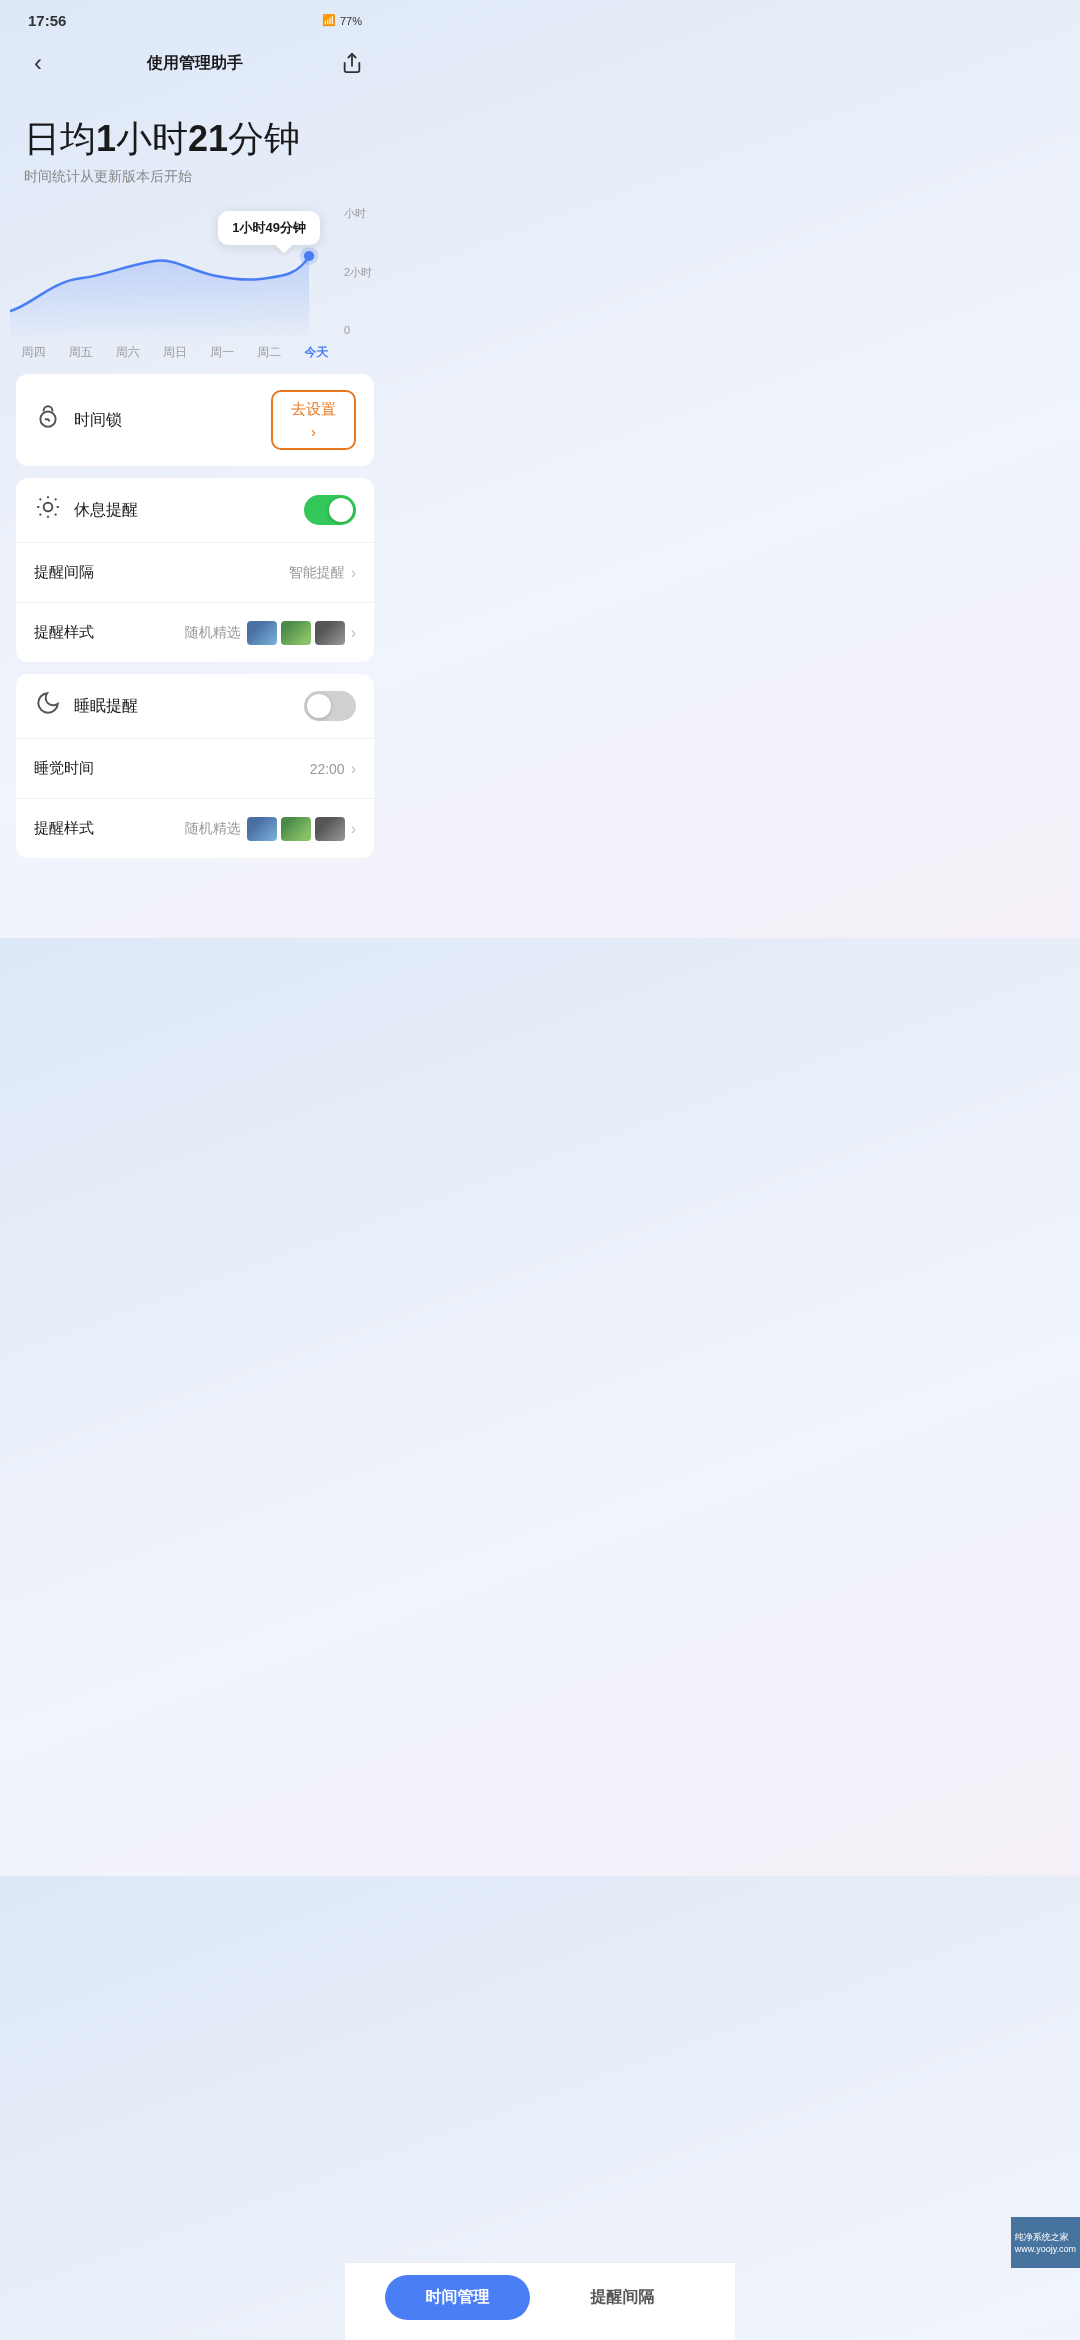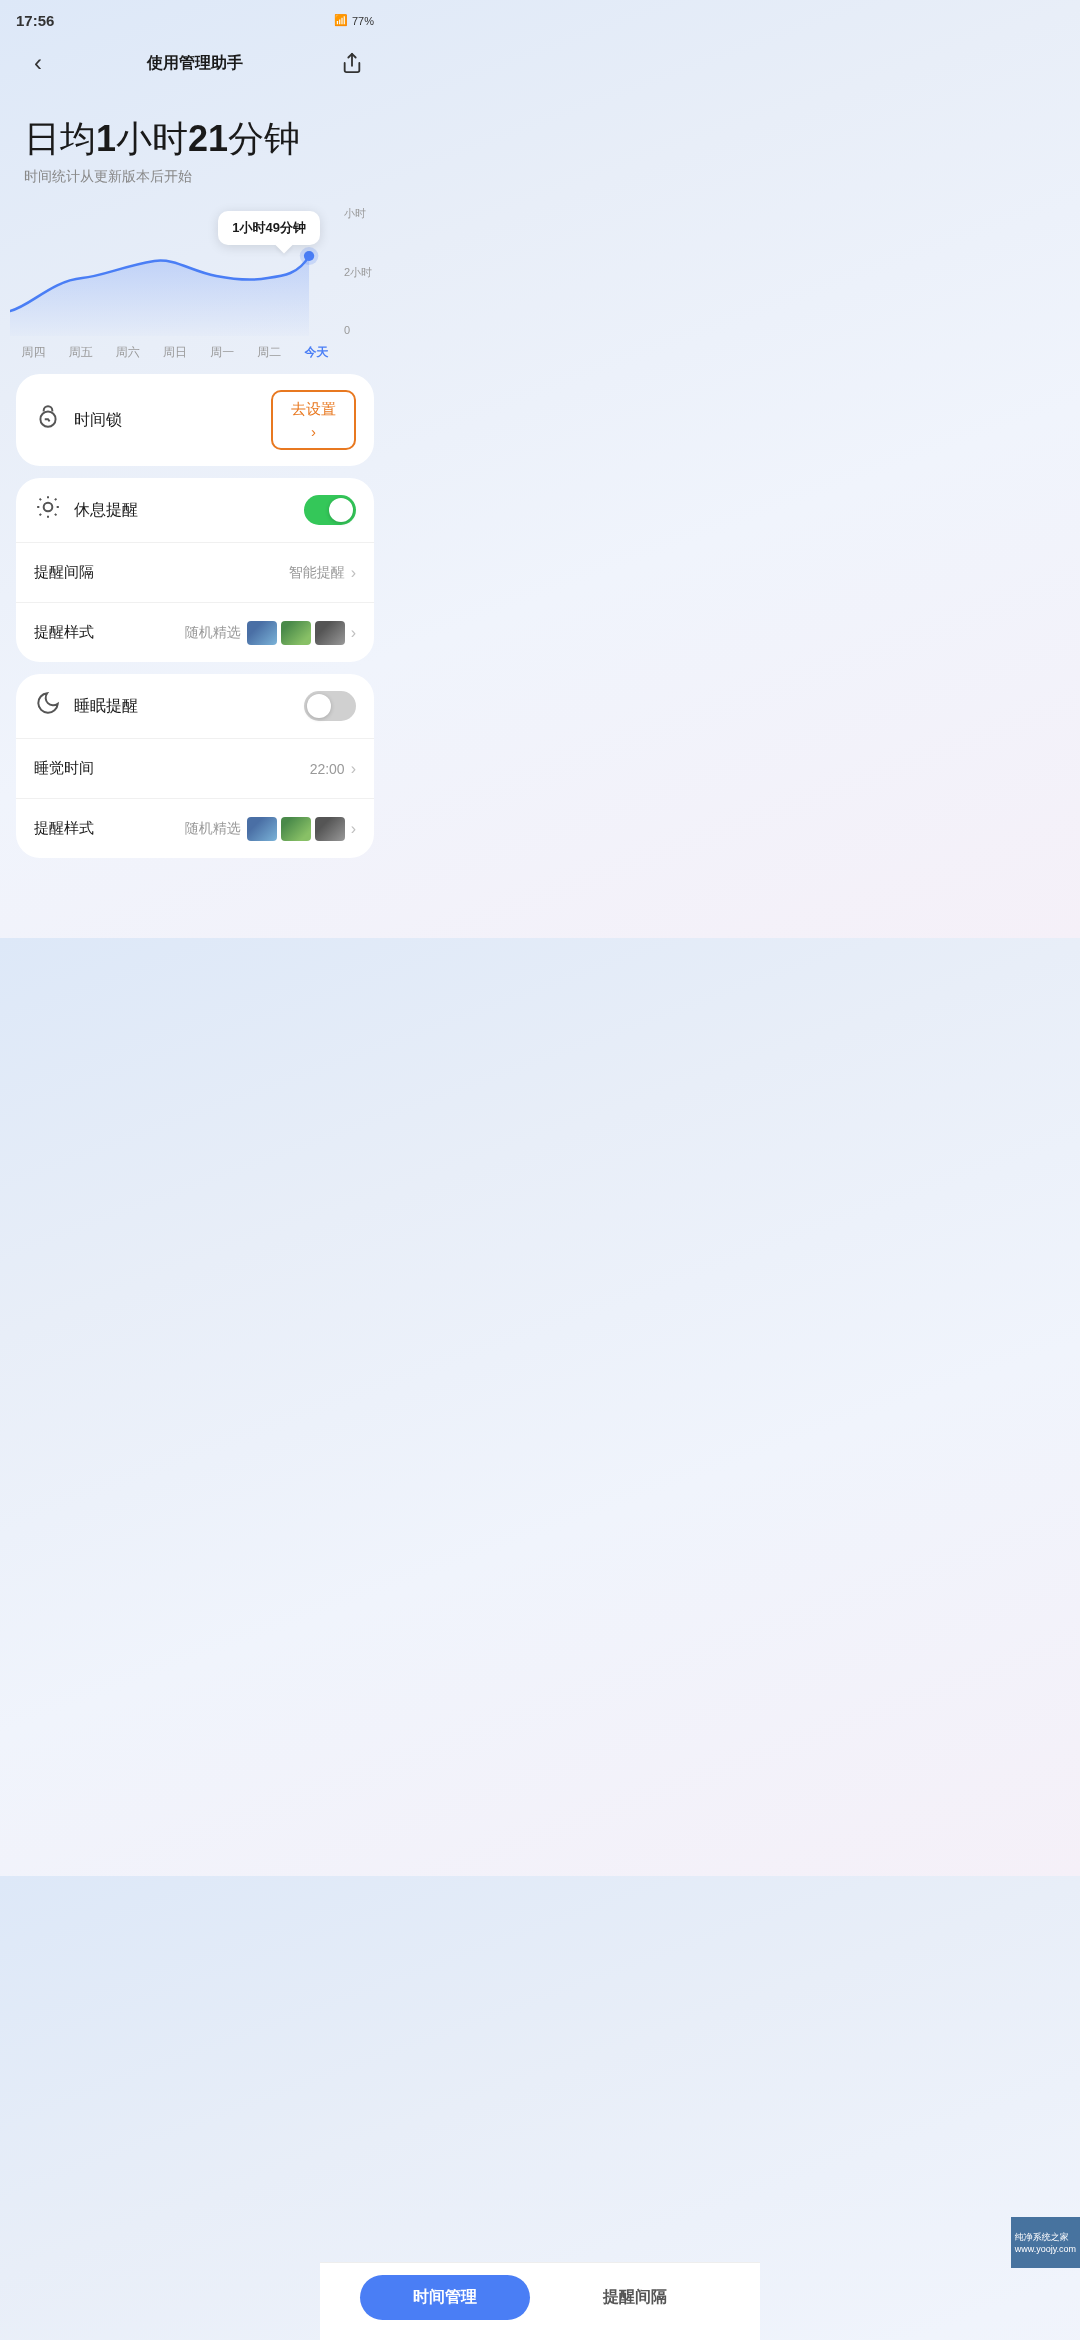--- a/index.html
+++ b/index.html
@@ -11,21 +11,21 @@
       font-family: -apple-system, 'PingFang SC', 'Helvetica Neue', Arial, sans-serif;
       overflow-x: hidden;
       position: relative;
     }
 
     
     .status-bar {
       display: flex;
       justify-content: space-between;
       align-items: center;
-      padding: 12px 16px 6px;
+      padding: 12px 28px 6px;
       font-size: 13px;
       font-weight: 500;
       color: #333;
     }
     .status-bar .time { font-weight: 600; font-size: 15px; }
     .status-icons { display: flex; align-items: center; gap: 4px; font-size: 11px; }
 
     
     .header {
       display: flex;
@@ -131,21 +131,21 @@
     
     .cards-section {
       padding: 18px 16px 0;
       display: flex;
       flex-direction: column;
       gap: 12px;
     }
 
     .card {
       background: white;
-      border-radius: 24px;
+      border-radius: 12px;
       overflow: hidden;
     }
 
     .card-row {
       display: flex;
       align-items: center;
       padding: 16px 18px;
       justify-content: space-between;
       min-height: 60px;
     }
@@ -238,21 +238,21 @@
     .thumb-3 { background: linear-gradient(135deg, #555 30%, #999 100%); }
 
     .chevron { color: #c0c0c0; font-size: 16px; }
 
     
     .tab-bar {
       position: fixed;
       bottom: 0;
       left: 50%;
       transform: translateX(-50%);
-      width: 440px;
+      width: 390px;
       background: white;
       border-top: 1px solid #eee;
       display: flex;
       padding: 12px 40px 20px;
       gap: 20px;
     }
 
     .tab-btn {
       flex: 1;
       display: flex;

